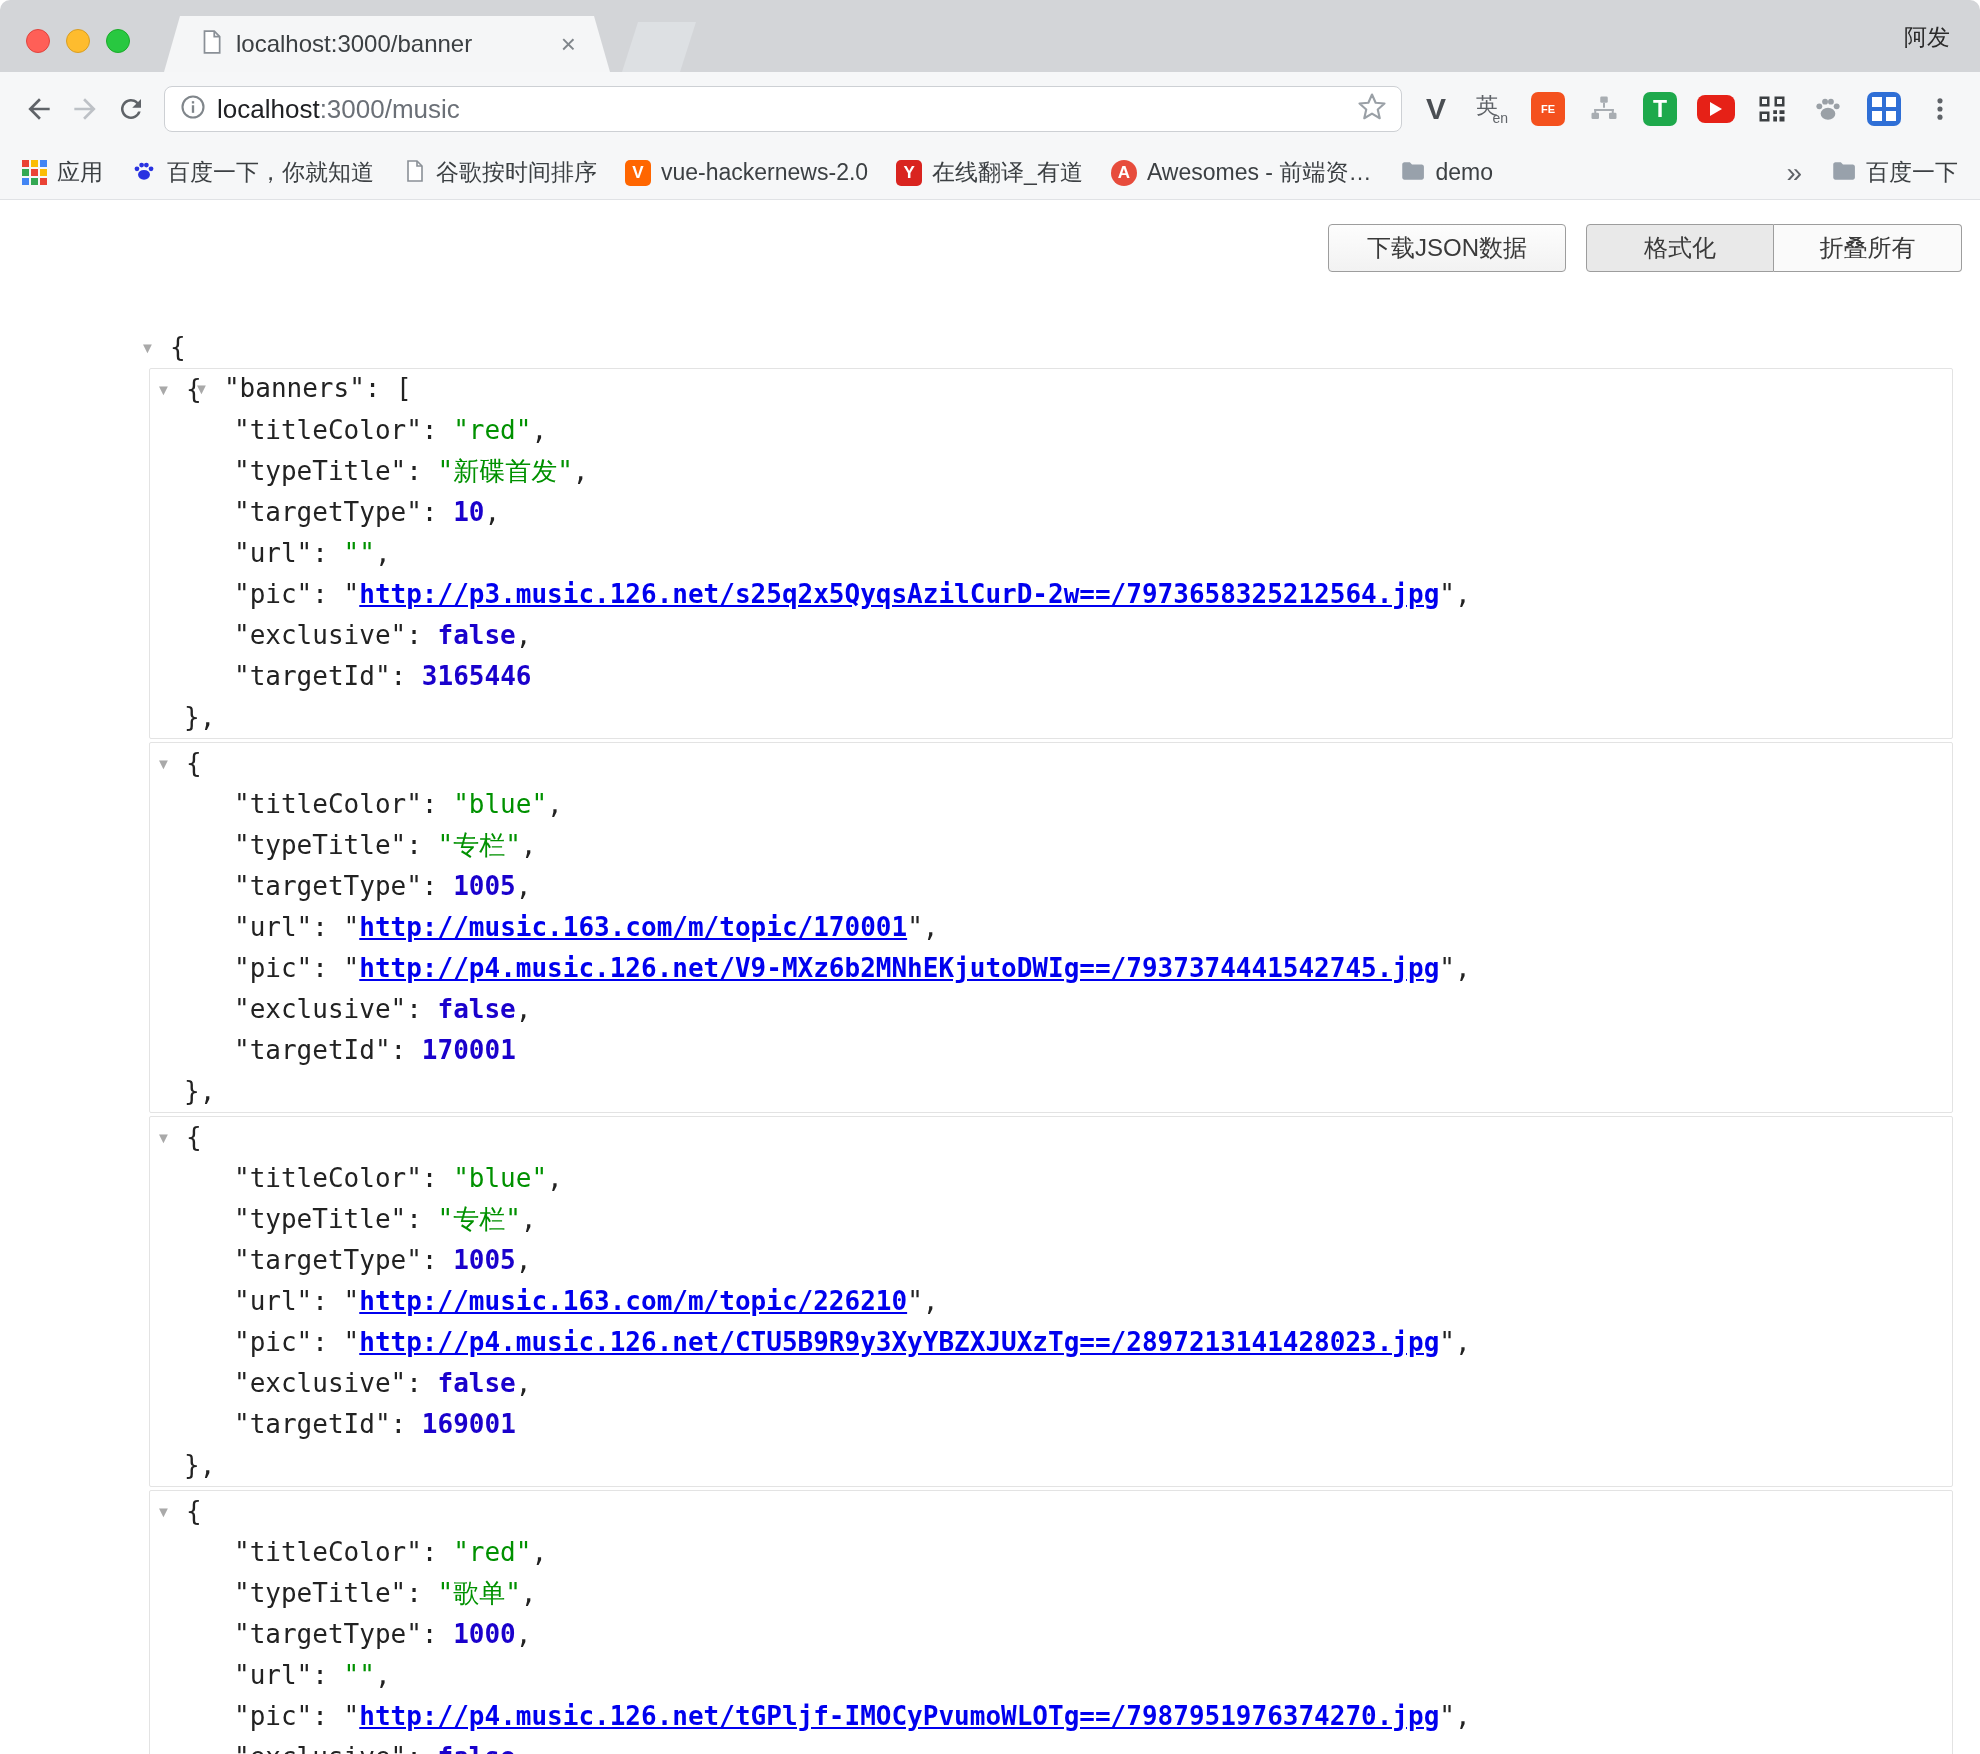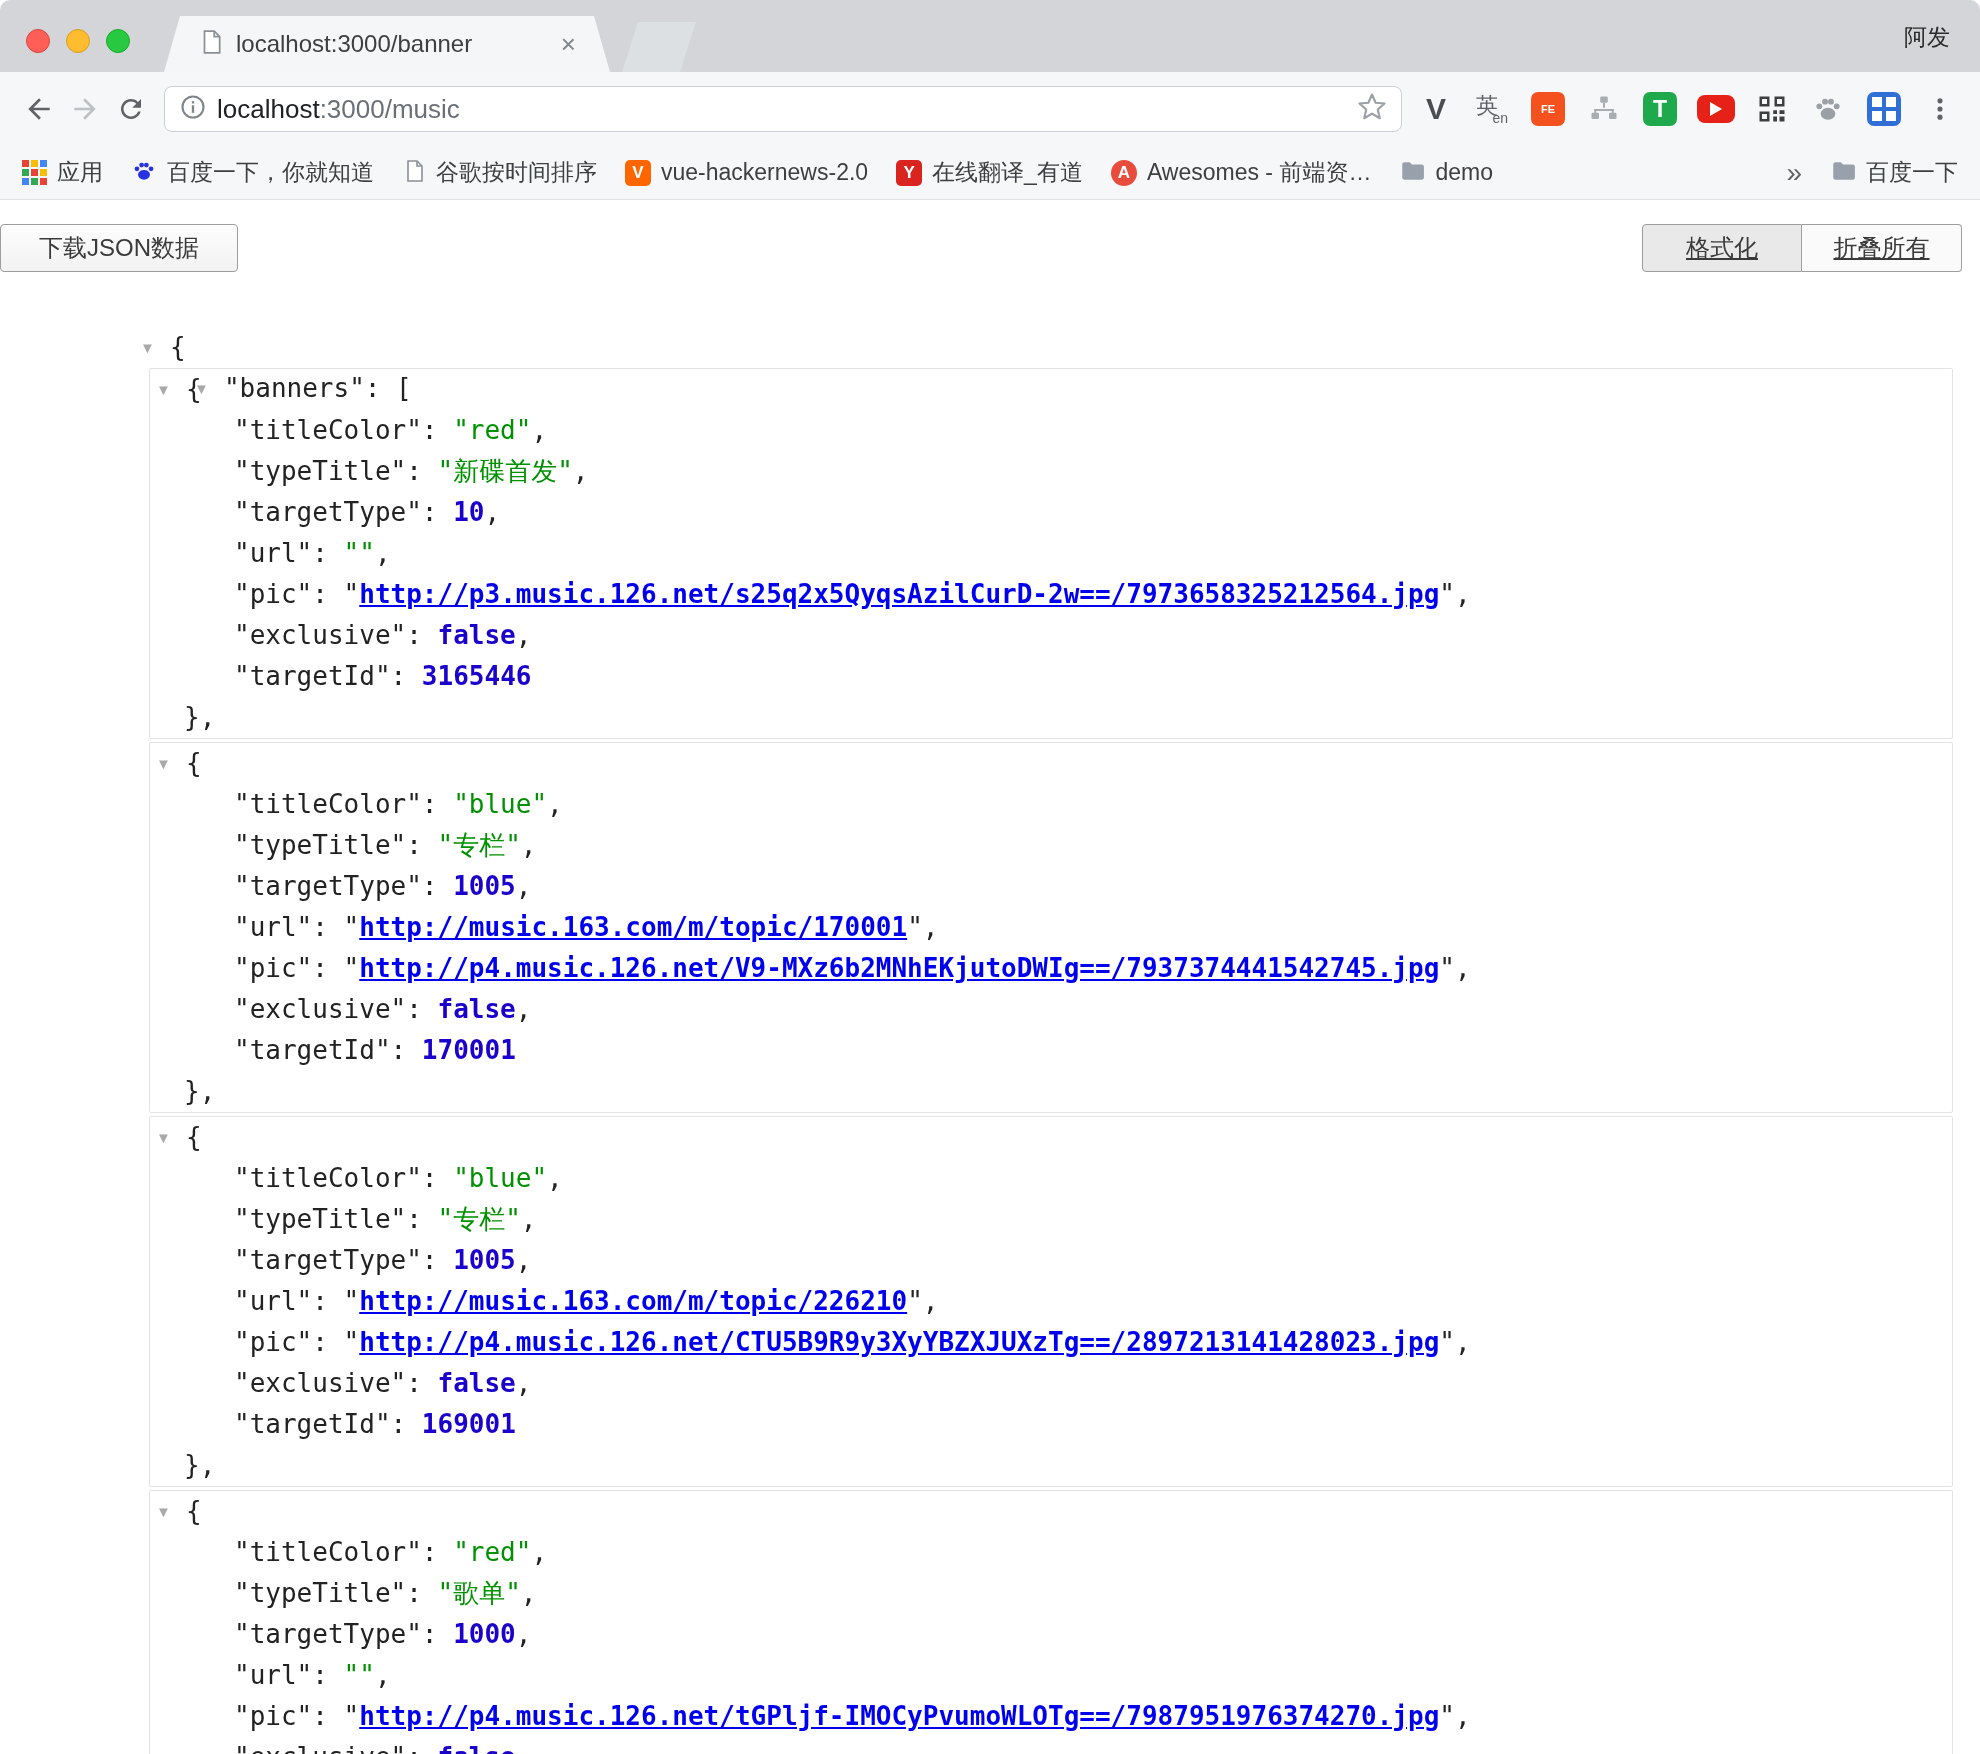--- a/index.html
+++ b/index.html
@@ -53,27 +53,27 @@
   .apps-grid i { width:7px; height:7px; display:block; }
   .bm-sq { width:26px; height:26px; border-radius:5px; color:#fff; font-weight:bold; font-size:17px;
            display:flex; align-items:center; justify-content:center; }
   .bm-circle { width:26px; height:26px; border-radius:50%; color:#fff; font-weight:bold; font-size:17px;
            display:flex; align-items:center; justify-content:center; background:#e74c3c; }
   .bm-spacer { flex:1; }
   .overflow-chevron { font-size:28px; color:#5f6368; flex:none; }
 
   
   .content { background:#fff; height:1554px; }
-  .action-row { display:flex; justify-content:space-between; align-items:center; gap:8px; padding:24px 18px 0 0; }
+  .action-row { display:flex; justify-content:flex-end; align-items:center; gap:20px; padding:24px 18px 0 0; }
   .btn { height:48px; border:1px solid #9d9d9d; border-radius:4px; background:linear-gradient(#fdfdfd,#f2f2f2);
          font-size:24px; color:#3a3a3a; display:flex; align-items:center; justify-content:center;
          font-family:"Liberation Sans",sans-serif; }
   .btn-download { padding:0 38px; }
   .btn-group { display:flex; }
-  .btn-group .btn { width:160px; border-radius:0;text-decoration:underline; }
+  .btn-group .btn { width:188px; border-radius:0; }
   .btn-format { border-radius:4px 0 0 4px !important; background:#e9e9e9; }
   .btn-collapse { border-radius:0 4px 4px 0 !important; border-left:none !important; background:#fafafa; }
 
   
   .json-wrap { margin-top:14px; font-family:"DejaVu Sans Mono", monospace; font-size:26px; color:#222; }
   .j-line { height:41px; line-height:41px; white-space:pre; }
   .root-line { padding-left:46px; }
   .banners-line { padding-left:100px; }
   .tri { display:inline-block; width:30px; font-size:15px; color:var(--th-triangle,#a9a9a9);
          font-family:"Liberation Sans",sans-serif; vertical-align:3px; }

